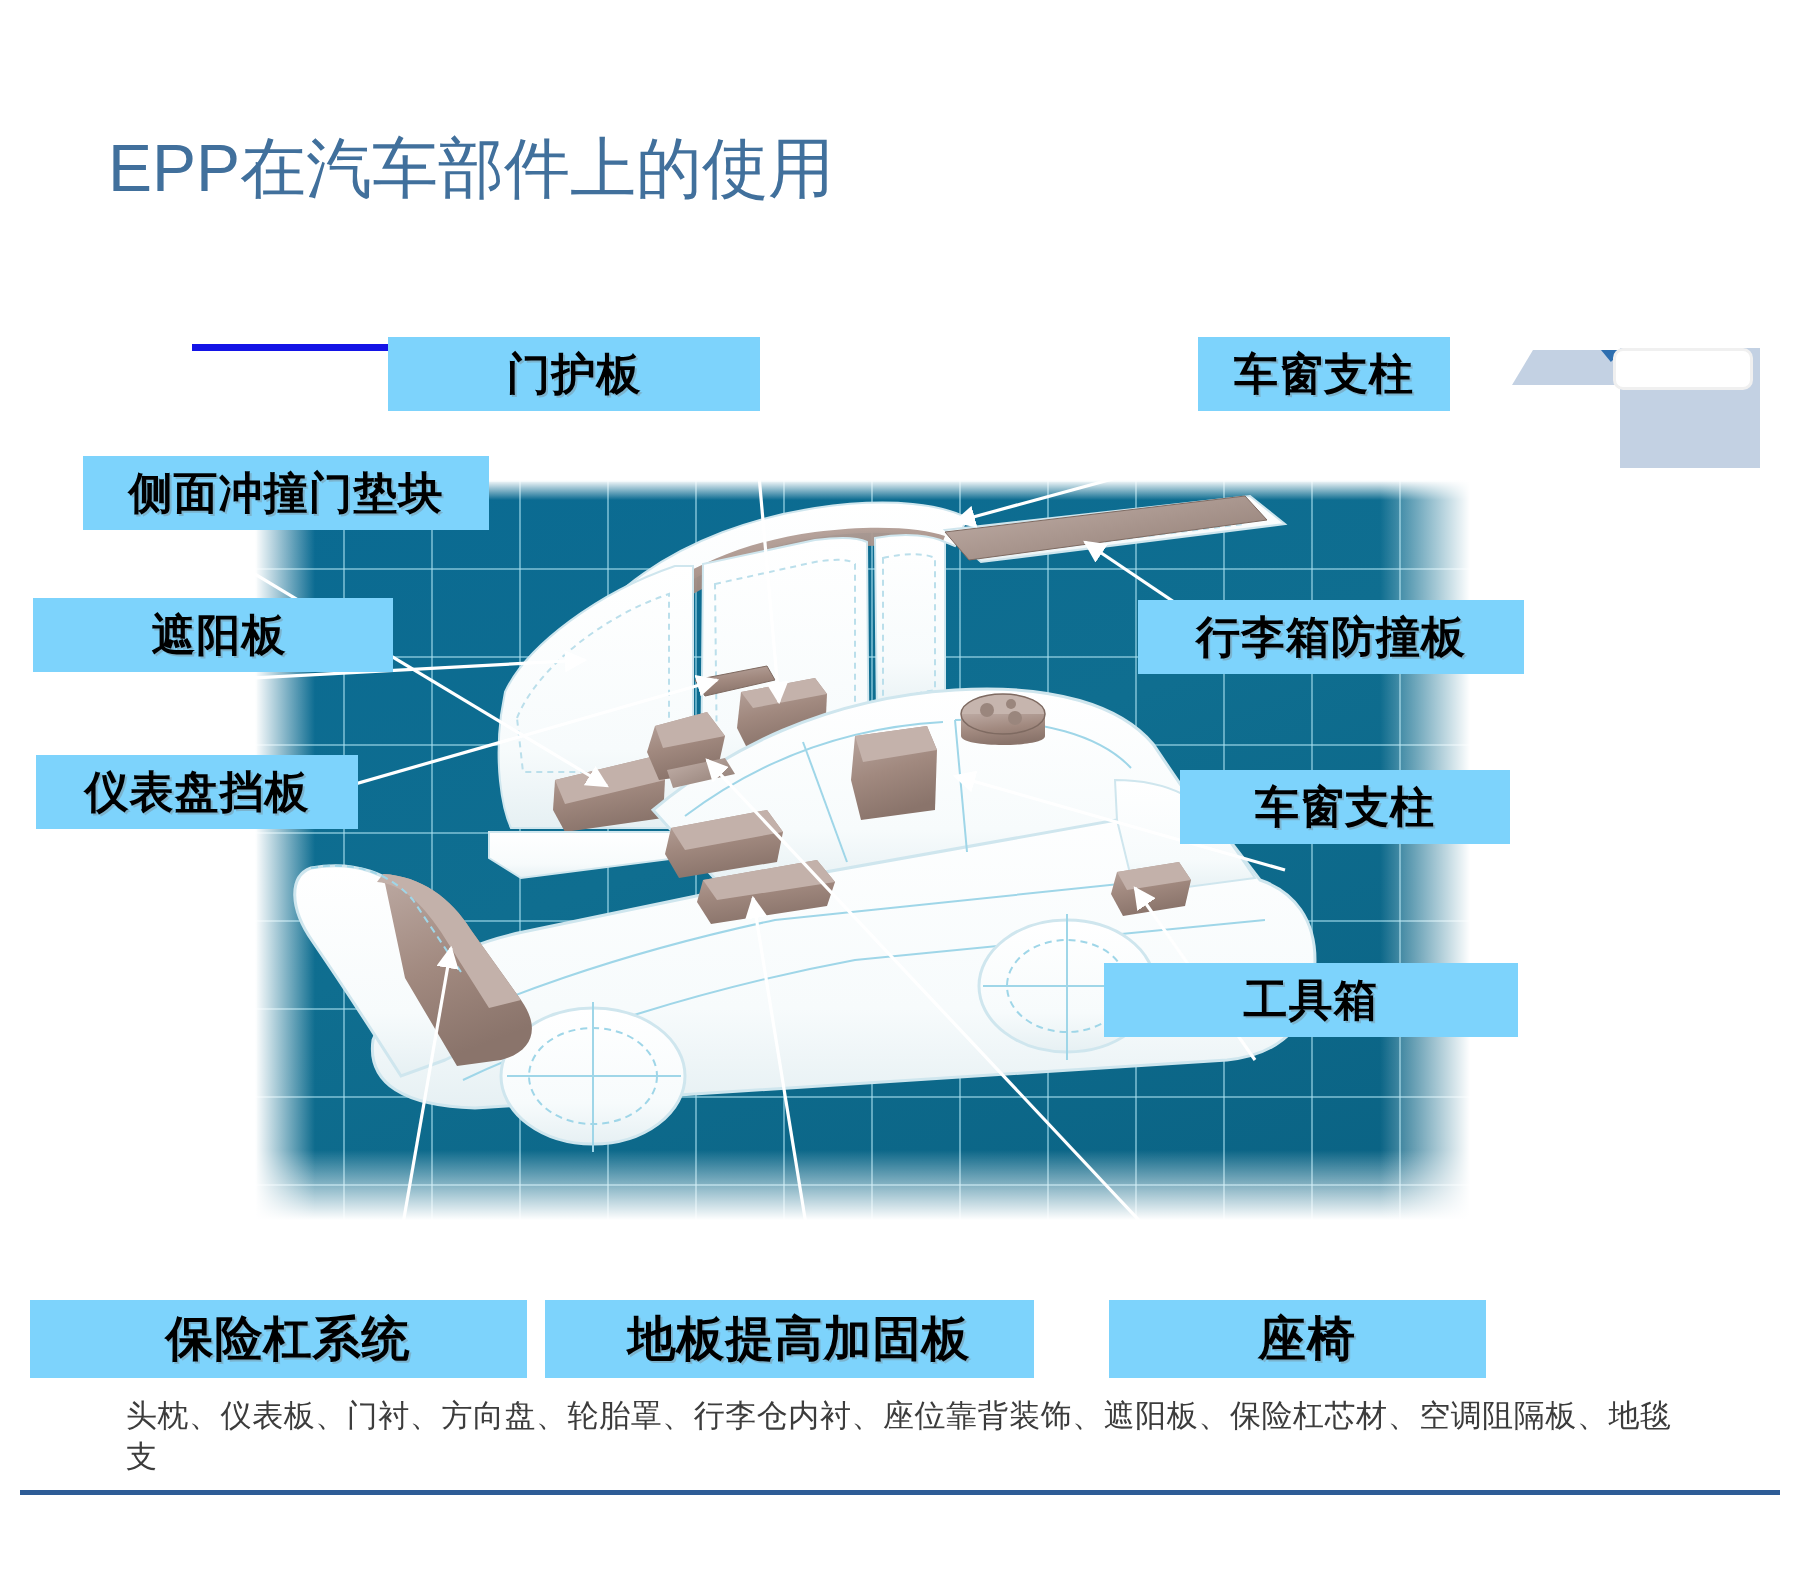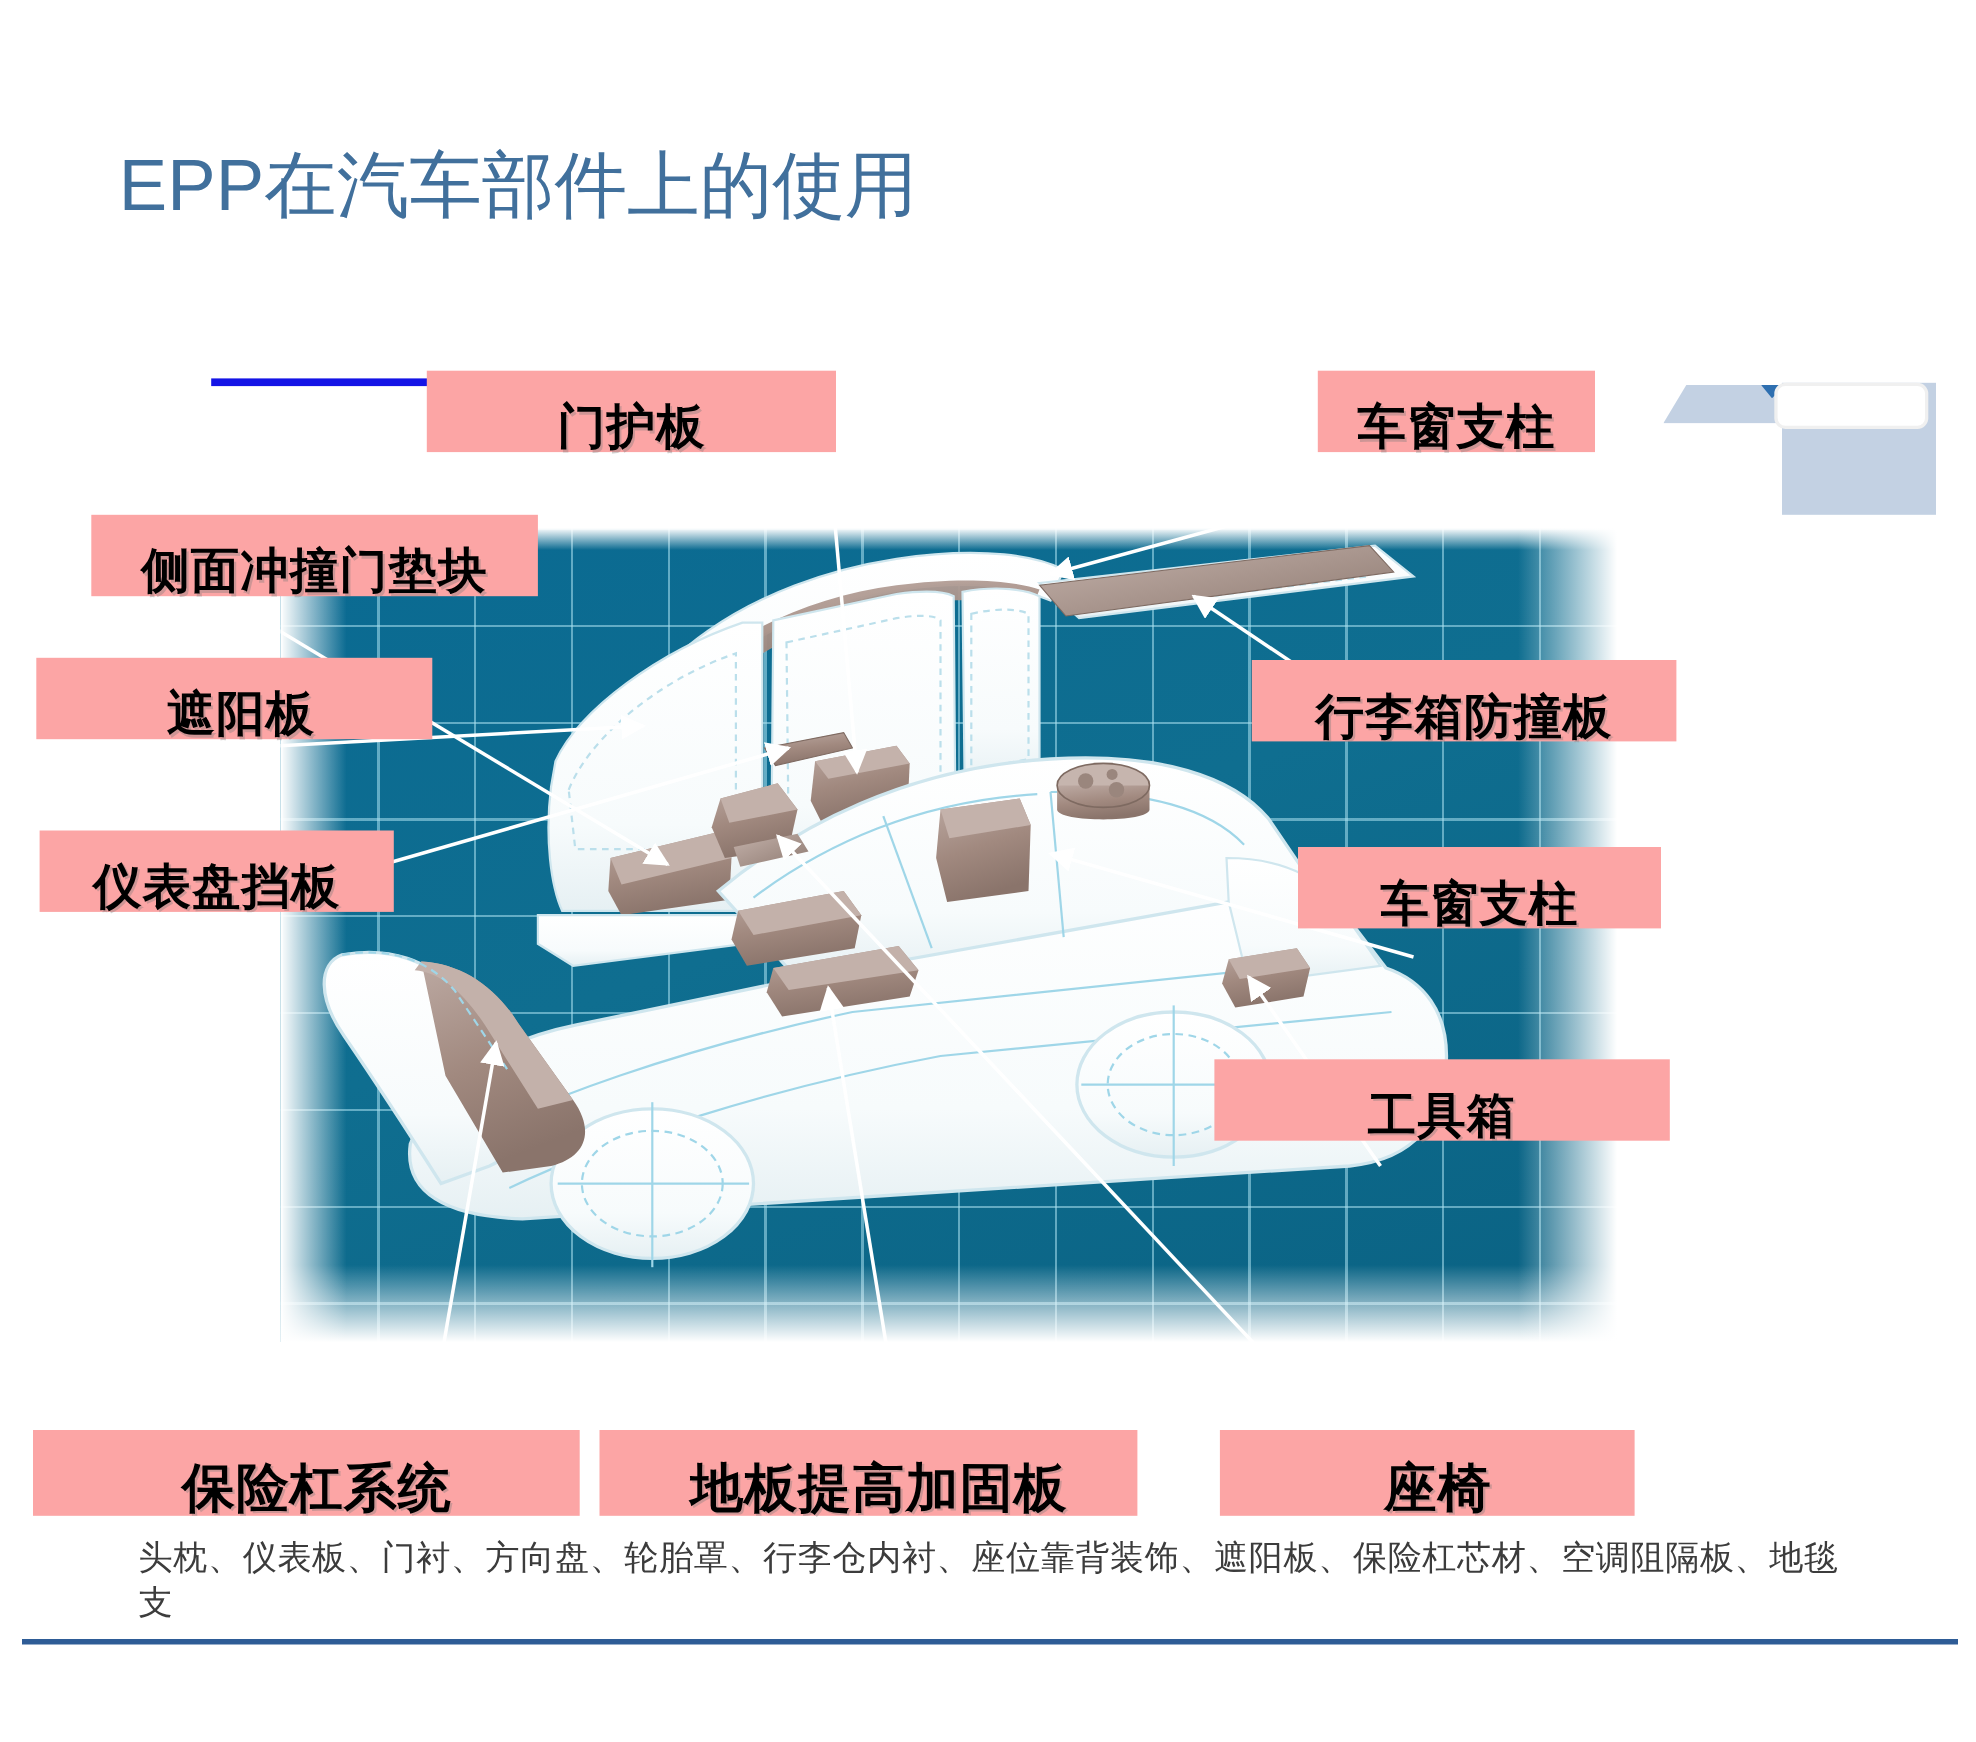--- a/index.html
+++ b/index.html
@@ -91,27 +91,27 @@
       linear-gradient(to top,   rgba(255,255,255,1) 0px, rgba(255,255,255,0) 70px),
       repeating-linear-gradient(to right, rgba(170,225,240,.55) 0 2px, rgba(0,0,0,0) 2px 88px),
       repeating-linear-gradient(to bottom, rgba(170,225,240,.55) 0 2px, rgba(0,0,0,0) 2px 88px),
       linear-gradient(160deg, #0A6A92 0%, #0F6E90 45%, #0A6283 100%);
   }
   #diagram-svg { position: absolute; left: 0; top: 0; }
 
   
   .callout {
     position: absolute;
-    background: #fca5a5;
+    background: #7dd3fc;
     color: #000000;
     font-weight: 700;
     font-size: 44px;
     line-height: 1;
     display: flex;
-    align-items: flex-end;
+    align-items: center;
     justify-content: center;
     white-space: nowrap;
     letter-spacing: 1px;
     text-shadow: 2px 2px 0 rgba(120,120,120,.35);
   }
   .callout.big {
     font-size: 48px;
     padding-left: 19px;
   }
 
@@ -315,21 +315,21 @@
 </div>
 
 <div class="callout" style="left:388px; top:337px; width:372px; height:74px;">
   <span>门护板</span>
 </div>
 
 <div class="callout" style="left:1198px; top:337px; width:252px; height:74px;">
   <span>车窗支柱</span>
 </div>
 
-<div class="callout" style="left:83px; top:456px; width:406px; height:74px;margin-top:12px;">
+<div class="callout" style="left:83px; top:456px; width:406px; height:74px;">
   <span>侧面冲撞门垫块</span>
 </div>
 
 <div class="callout" style="left:1138px; top:600px; width:386px; height:74px;">
   <span>行李箱防撞板</span>
 </div>
 
 <div class="callout" style="left:33px; top:598px; width:348px; height:74px;padding-left:12px;">
   <span>遮阳板</span>
 </div>

